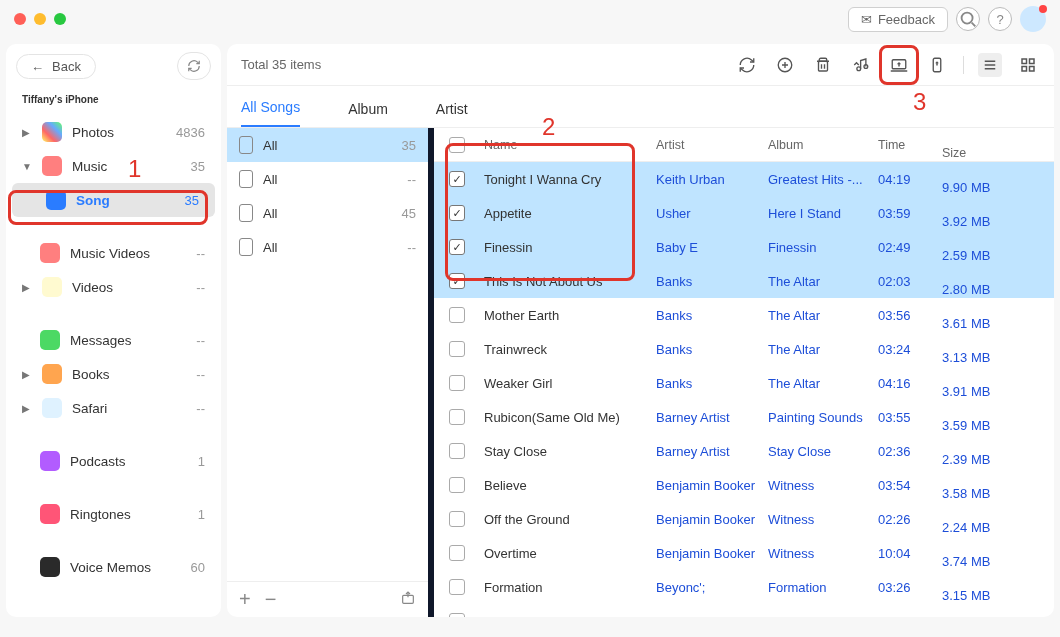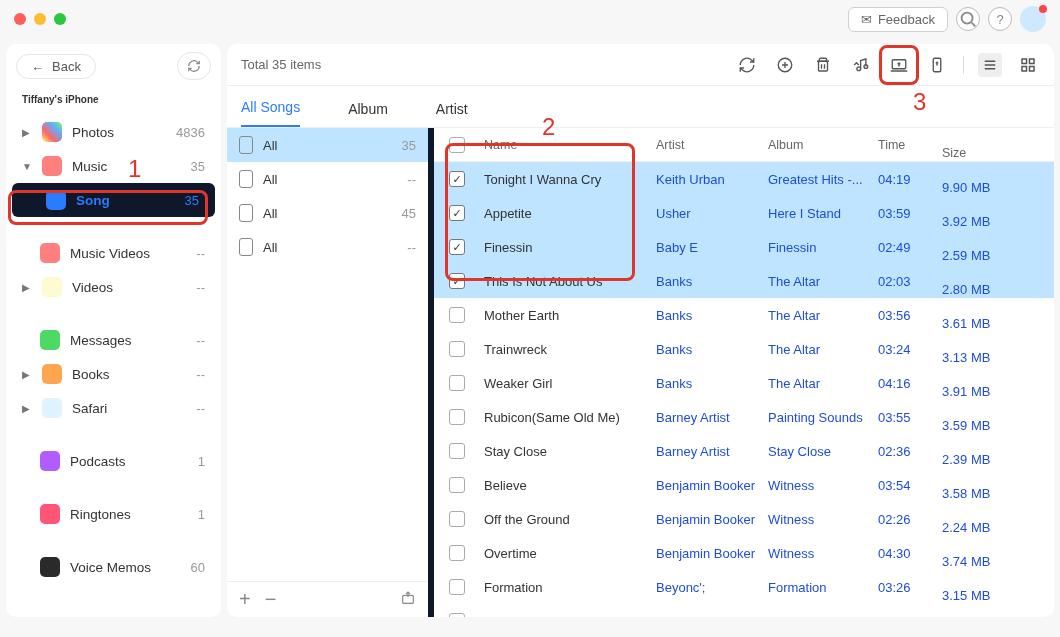--- a/index.html
+++ b/index.html
@@ -24,21 +24,21 @@
 .back-row { display: flex; align-items: center; padding: 0 10px 8px 10px; gap: 6px; }
 .back-pill { border: 1px solid #e4e4e4; border-radius: 18px; padding: 4px 14px; font-size: 13px; color: #555; display: flex; align-items: center; gap: 8px; }
 .refresh-pill { margin-left: auto; border: 1px solid #e4e4e4; border-radius: 18px; width: 34px; height: 28px; display: flex; align-items: center; justify-content: center; color: #888; }
 .device-name { font-size: 10px; font-weight: 600; color: #333; padding: 6px 16px 10px 16px; }
 .side-item { display: flex; align-items: center; padding: 7px 16px; font-size: 13.5px; color: #333; gap: 10px; position: relative; }
 .side-item .disclose { width: 10px; color: #777; font-size: 10px; }
 .side-item .icon { width: 20px; height: 20px; border-radius: 5px; display: inline-flex; align-items: center; justify-content: center; color: #fff; font-size: 12px; font-weight: 700; }
 .side-item .label { flex: 1; }
 .side-item .count { color: #999; font-size: 13px; }
 .side-item.sub { padding-left: 34px; margin-top: 19px; }
-.side-item.active { background: #0f172a; border-radius: 6px; margin: 0 6px; }
+.side-item.active { background: #e5e5e5; border-radius: 6px; margin: 0 6px; }
 .side-item.active .label { color: #2a7cff; font-weight: 600; }
 .side-item.active .count { color: #2a7cff; }
 .red-box { position: absolute; border: 3px solid #e0352b; border-radius: 8px; pointer-events: none; }
 .callout { position: absolute; color: #e0352b; font-size: 24px; font-weight: 400; }
 
 
 .main { flex: 1; background: #fff; border-radius: 10px; margin: 6px 6px 6px 0; display: flex; flex-direction: column; overflow: hidden; }
 .toolbar { height: 42px; display: flex; align-items: center; padding: 0 14px; border-bottom: 1px solid #eee; }
 .tot { font-size: 13px; color: #666; }
 .tool-icons { margin-left: auto; display: flex; align-items: center; gap: 14px; }
@@ -423,21 +423,21 @@
               <div class="col-time muted">02:26</div>
               <div class="col-size muted">2.24 MB</div>
             </div>
             <div class="tr">
               <div class="col-chk">
                 <div class="chk"></div>
               </div>
               <div class="col-name">Overtime</div>
               <div class="col-artist muted">Benjamin Booker</div>
               <div class="col-album muted">Witness</div>
-              <div class="col-time muted">04:30</div>
+              <div class="col-time muted">10:04</div>
               <div class="col-size muted">3.74 MB</div>
             </div>
             <div class="tr">
               <div class="col-chk">
                 <div class="chk"></div>
               </div>
               <div class="col-name">Formation</div>
               <div class="col-artist muted">Beyonc';</div>
               <div class="col-album muted">Formation</div>
               <div class="col-time muted">03:26</div>

